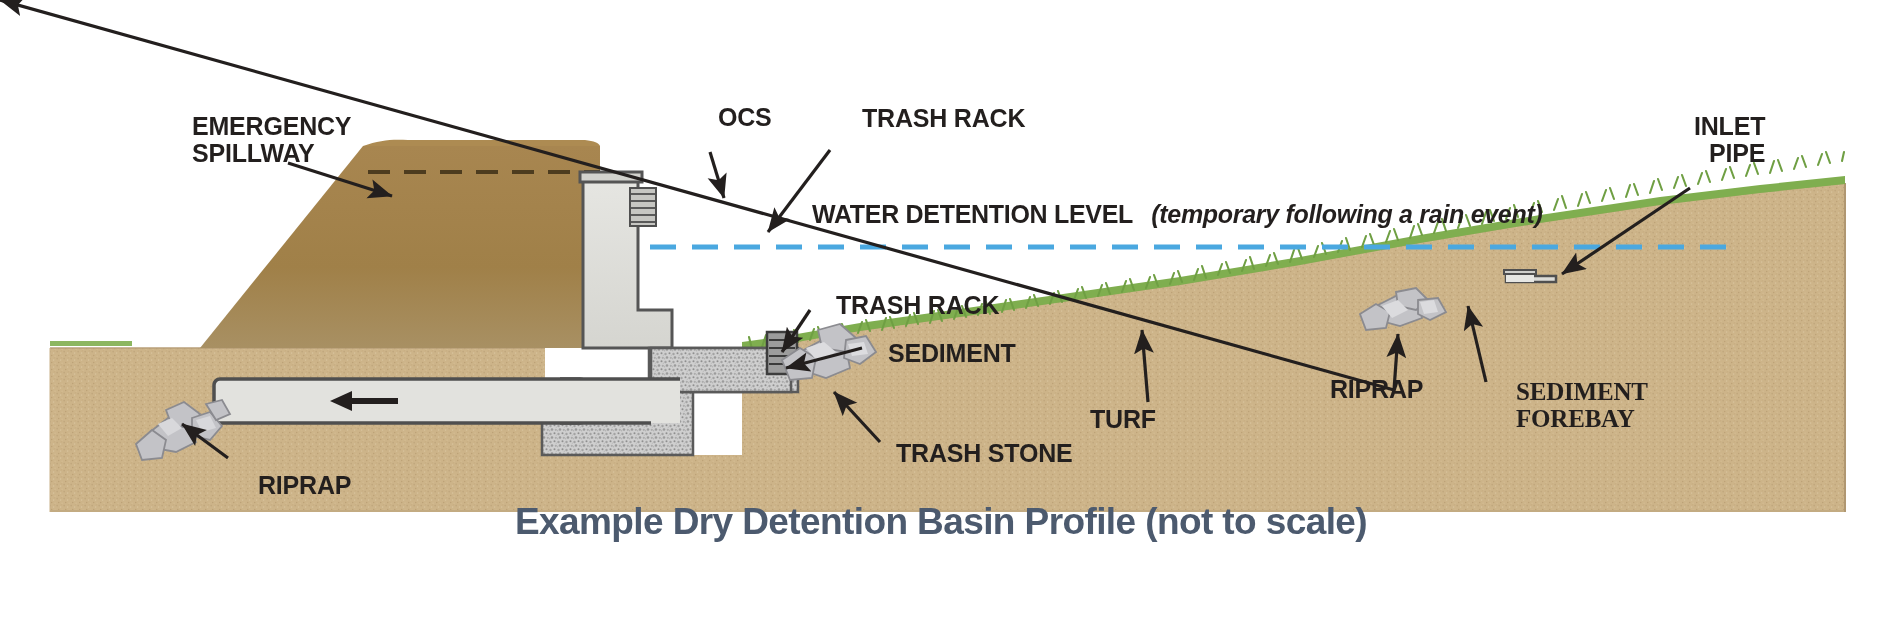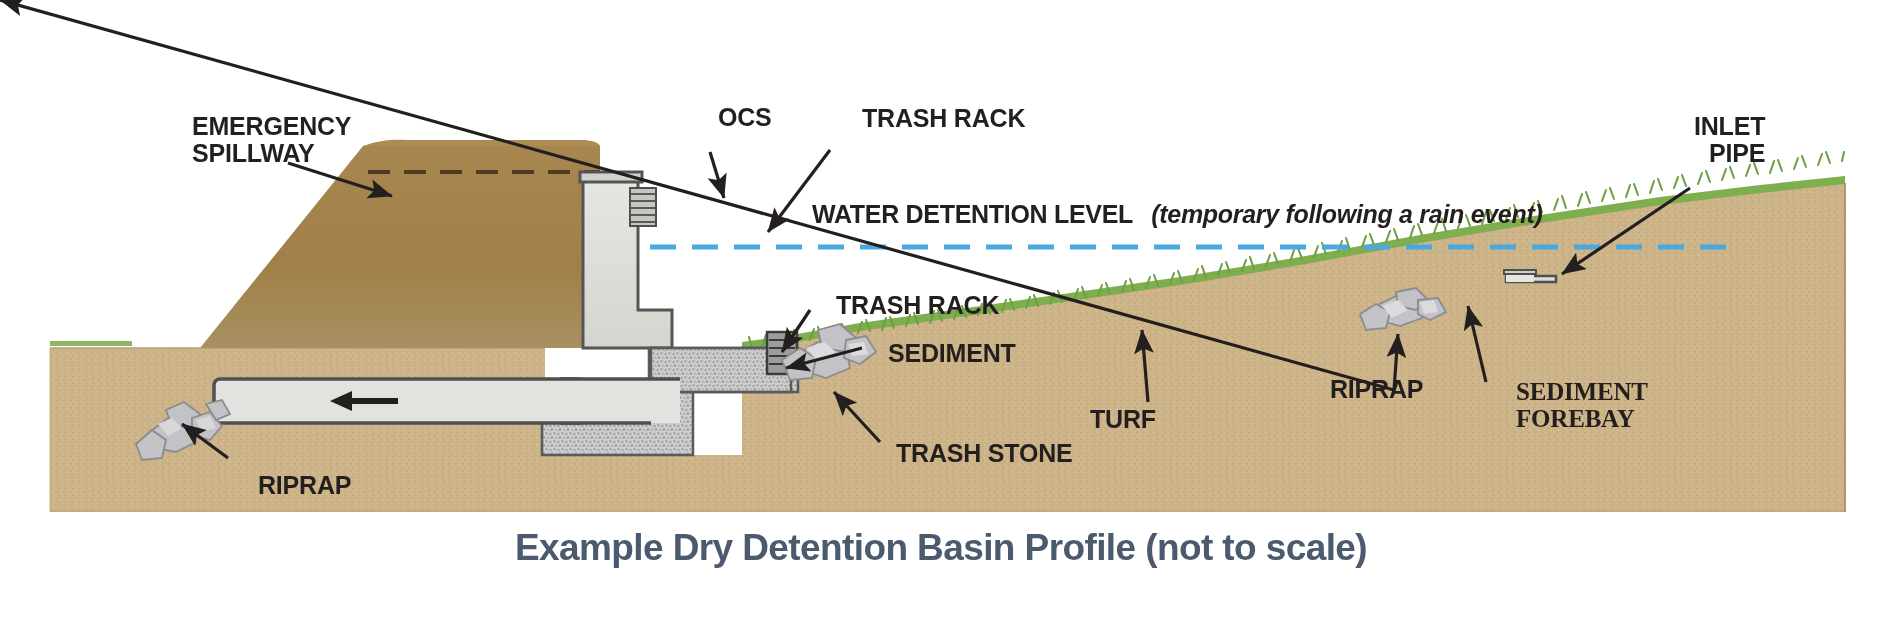--- a/index.html
+++ b/index.html
@@ -34,21 +34,21 @@
     font-weight: bold;
     color: #231f1e;
     white-space: pre;
     line-height: 1.06;
     letter-spacing: -0.2px;
   }
   .lbl-26 { font-size: 25px; margin-left: 34px; }
   .caption {
     position: absolute;
     left: 0;
-    top: 527px;
+    top: 501px;
     width: 1882px;
     text-align: center;
     font-family: "Liberation Sans", sans-serif;
     font-weight: bold;
     font-size: 37px;
     letter-spacing: -0.6px;
     color: #4c5a6e;
   }
   .wdl {
     position: absolute;

